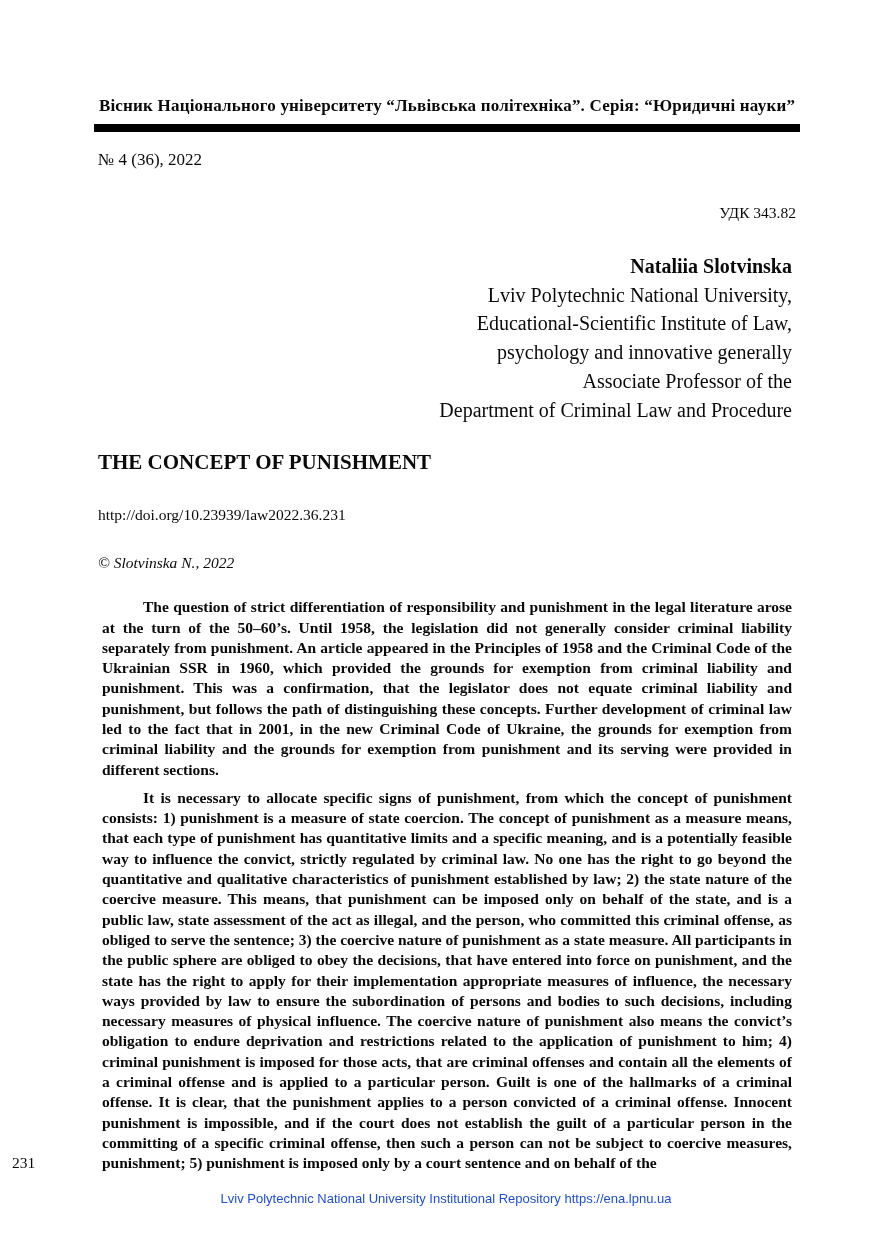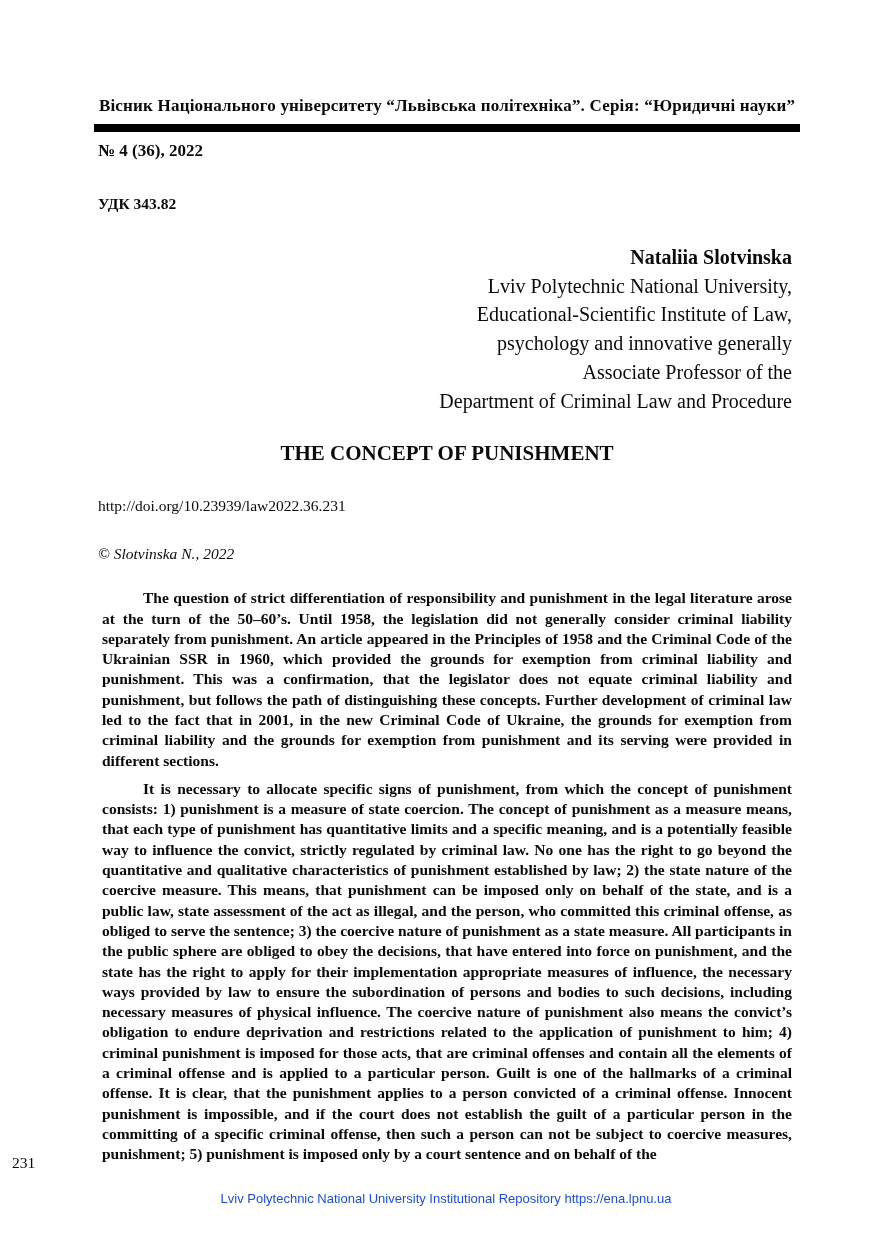--- a/index.html
+++ b/index.html
@@ -28,43 +28,42 @@
     line-height: 21px;
     letter-spacing: 0.2px;
     white-space: nowrap;
   }
   .header-rule {
     height: 3px;
     background: #000000;
     margin-top: 4px;
   }
   .issue-number {
-    margin-top: 4px;
-    font-weight: bold;
+    margin-top: 13px;
+    font-weight: normal;
     font-size: 17px;
     line-height: 21px;
   }
   .udc-code {
     margin-top: 24px;
-    text-align: left;
-    font-weight: bold;
+    text-align: right;
+    font-weight: normal;
     font-size: 15.5px;
     line-height: 21px;
   }
   .author-block {
     margin-top: 21px;
     text-align: right;
     font-size: 20px;
     line-height: 20.7px;
   }
   .author-name { font-weight: bold; }
   .author-email { font-weight: bold; }
   .article-title {
     margin-top: 18px;
-    text-align: center;
     font-weight: bold;
     font-size: 21px;
     line-height: 25px;
   }
   .doi-line {
     margin-top: 21px;
     font-size: 15.5px;
     line-height: 21px;
   }
   .copyright-notice {

